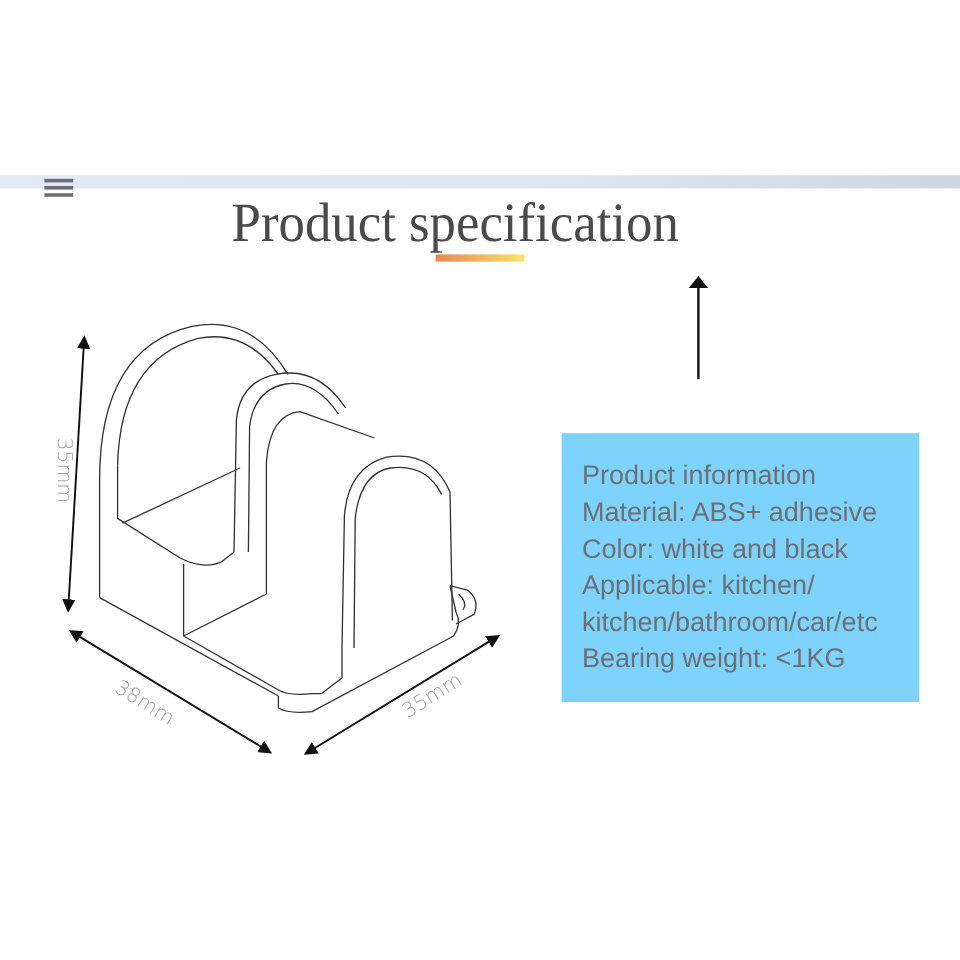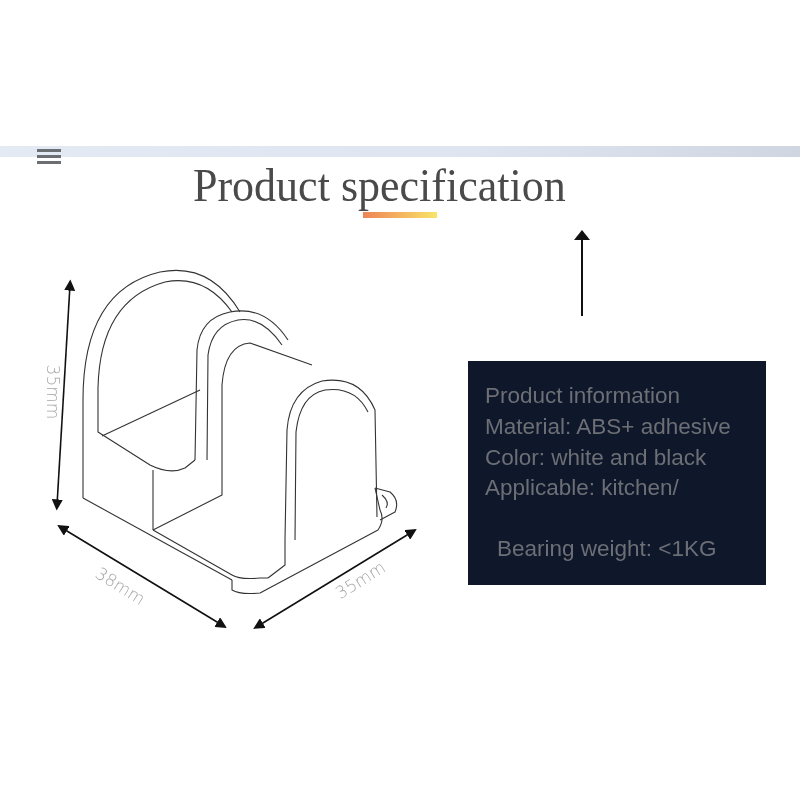--- a/index.html
+++ b/index.html
@@ -11,21 +11,21 @@
   .menu-icon { position: absolute; left: 37px; top: 149px; width: 24px; height: 18px; }
   .menu-icon span { display: block; height: 3px; background: #6b6e73; margin-bottom: 3px; }
   .title-text { position: absolute; left: 193px; top: 160px; font-family: "Liberation Serif", serif; font-size: 44px; color: #4a4a4a; white-space: nowrap; transform: scaleY(1.05); }
   .underline {
     position: absolute; left: 363px; top: 212px; width: 74px; height: 6px;
     background: linear-gradient(to right, #ee8458 0%, #f5b860 55%, #f8e46a 100%);
   }
   .up-arrow { position: absolute; left: 570px; top: 228px; width: 24px; height: 90px; }
   .info-box {
     position: absolute; left: 468px; top: 361px; width: 298px; height: 224px;
-    background: #0f172a; overflow: hidden;
+    background: #7dd3fc; overflow: hidden;
   }
   .info-line {
     position: absolute; left: 17px; font-size: 22.5px; color: #6c6f75; white-space: nowrap;
     font-family: "Liberation Sans", sans-serif;
   }
   .diagram { position: absolute; left: 0; top: 0; width: 800px; height: 800px; }
   .dim-label { position: absolute; font-size: 17px; color: #a5a5a5; font-family: "DejaVu Sans", sans-serif; font-weight: 300; white-space: nowrap; }
 </style>
 </head>
 <body>
@@ -85,14 +85,15 @@
 
 <div class="dim-label" style="left:26px; top:382px; transform: rotate(90deg); transform-origin: center;">35mm</div>
 <div class="dim-label" style="left:93px; top:576px; transform: rotate(32deg);">38mm</div>
 <div class="dim-label" style="left:333px; top:570px; transform: rotate(-32deg);">35mm</div>
 
 <div class="info-box">
   <div class="info-line" style="top:22px;">Product information</div>
   <div class="info-line" style="top:53px;">Material: ABS+ adhesive</div>
   <div class="info-line" style="top:84px;">Color: white and black</div>
   <div class="info-line" style="top:114px;">Applicable: kitchen/</div>
-  <div class="info-line" style="top:175px;margin-left:12px;">Bearing weight: &lt;1KG</div>
+  <div class="info-line" style="top:145px;">kitchen/bathroom/car/etc</div>
+  <div class="info-line" style="top:175px;">Bearing weight: &lt;1KG</div>
 </div>
 
 </body></html>

